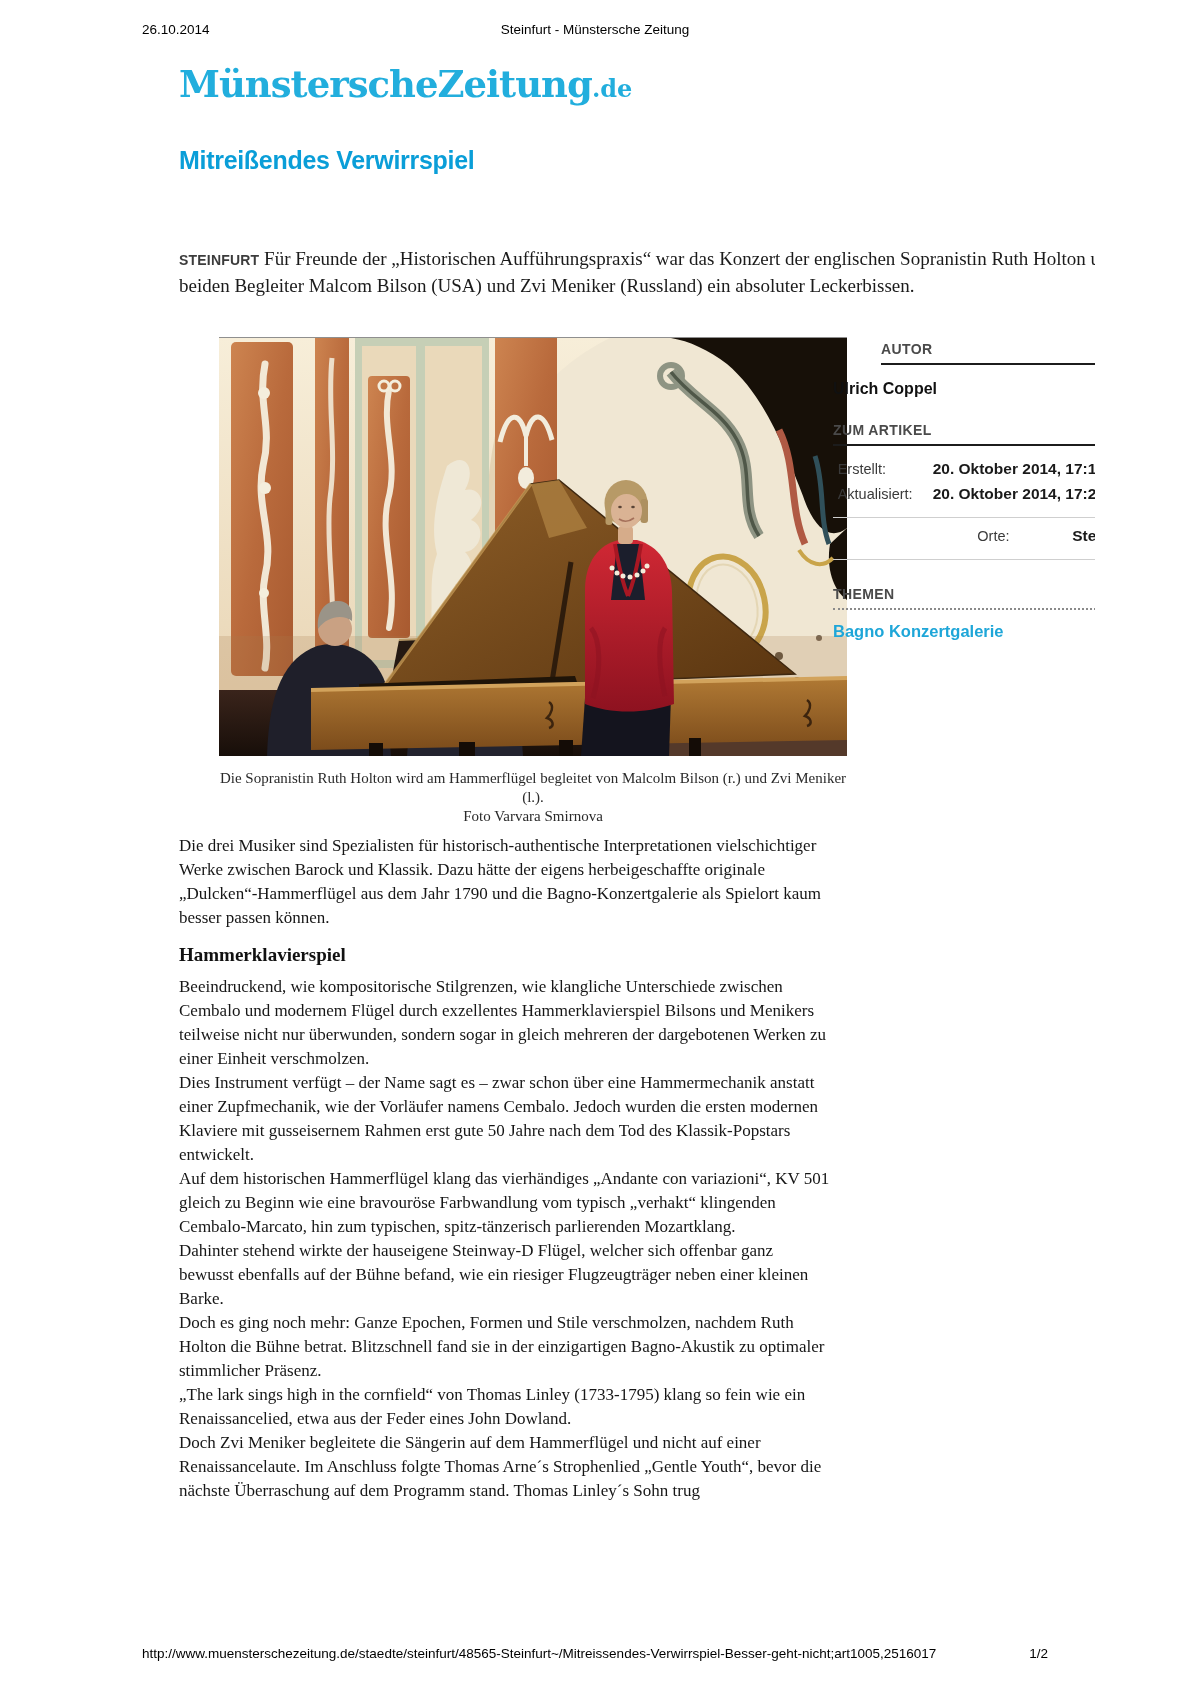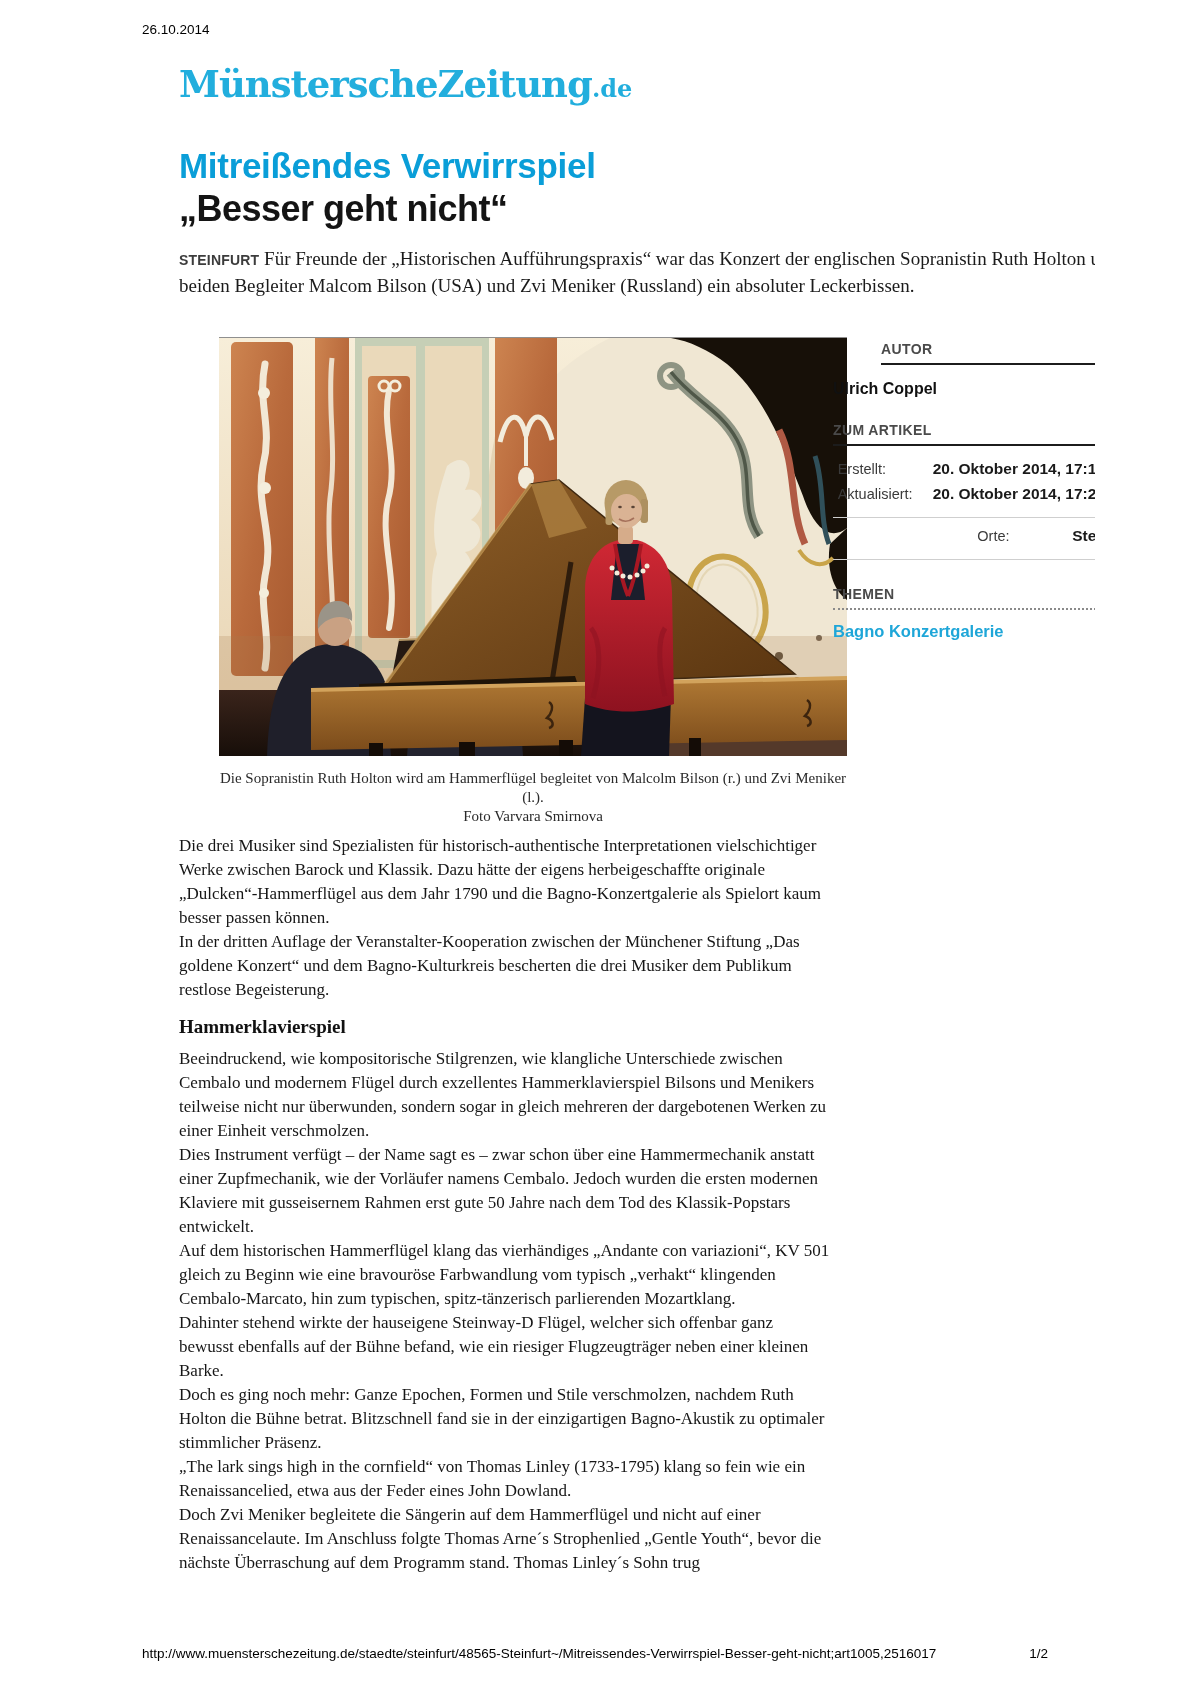--- a/index.html
+++ b/index.html
@@ -15,21 +15,21 @@
                   font-family:"Liberation Sans", sans-serif; font-size:13.5px; color:#000;
                   display:flex; justify-content:space-between;gap:8px; }
 
   
   .logo { position:absolute; left:84px; top:62px; font-family:"DejaVu Serif", serif;
           font-weight:bold; font-size:37px; letter-spacing:-1px; color:#22aedd; cursor:pointer; }
   .logo .de { font-size:24px; letter-spacing:0; }
 
   
   .overline { position:absolute; left:84px; top:146px; margin:0; font-family:"Liberation Sans", sans-serif;
-              font-weight:bold; font-size:35px; letter-spacing:-0.3px; color:#0a9ed8; }
+              font-weight:bold; font-size:25px; letter-spacing:-0.3px; color:#0a9ed8; }
   .title { position:absolute; left:84px; top:188px; margin:0; font-family:"Liberation Sans", sans-serif;
            font-weight:bold; font-size:36px; letter-spacing:-0.5px; color:#141414; }
 
   
   .lead { position:absolute; left:84px; top:246px; width:1012px; margin:0;
           font-size:19px; line-height:25px; color:#1b1b1b; }
   .kicker { font-family:"Liberation Sans", sans-serif; font-weight:bold; font-size:14px;
             color:#3c3c3c; letter-spacing:0.2px; }
 
   
@@ -61,26 +61,26 @@
   .article-body h3 { font-family:"Liberation Serif", serif; font-size:19px; line-height:21px;
                      margin:14px 0 10px; color:#111; }
 </style>
 </head>
 <body>
 
 <div class="page">
 
   <div class="print-header">
     <span class="ph-date">26.10.2014</span>
+    <span class="ph-title">Steinfurt - Münstersche Zeitung</span>
   </div>
 
   <div class="logo"><span>MünsterscheZeitung</span><span class="de">.de</span></div>
 
   <h2 class="overline">Mitreißendes Verwirrspiel</h2>
-  <h1 class="title">„Besser geht nicht“</h1>
 
   <p class="lead"><span class="kicker">STEINFURT</span>
     <span>Für Freunde der „Historischen Aufführungspraxis“ war das Konzert der englischen Sopranistin Ruth Holton und ihrer beiden Begleiter Malcom Bilson (USA) und Zvi Meniker (Russland) ein absoluter Leckerbissen.</span></p>
 
   <figure class="figure">
     <svg width="628" height="418" viewBox="0 0 628 418" role="img">
       <defs>
         <linearGradient id="wallG" x1="0" y1="0" x2="0" y2="1">
           <stop offset="0" stop-color="#f7eed9"></stop>
             <stop offset="1" stop-color="#e7d2b0"></stop>
@@ -251,21 +251,20 @@
     <div class="divider"></div>
 
     <div class="themen-block">
       <div class="side-label dotted">THEMEN</div>
       <a class="link theme-link">Bagno Konzertgalerie</a>
     </div>
   </aside>
 
   <div class="article-body">
     <p>Die drei Musiker sind Spezialisten für historisch-authentische Interpretationen vielschichtiger Werke zwischen Barock und Klassik. Dazu hätte der eigens herbeigeschaffte originale „Dulcken“-Hammerflügel aus dem Jahr 1790 und die Bagno-Konzertgalerie als Spielort kaum besser passen können.</p>
-    <p>In der dritten Auflage der Veranstalter-Kooperation zwischen der Münchener Stiftung „Das goldene Konzert“ und dem Bagno-Kulturkreis bescherten die drei Musiker dem Publikum restlose Begeisterung.</p>
     <h3>Hammerklavierspiel</h3>
     <p>Beeindruckend, wie kompositorische Stilgrenzen, wie klangliche Unterschiede zwischen Cembalo und modernem Flügel durch exzellentes Hammerklavierspiel Bilsons und Menikers teilweise nicht nur überwunden, sondern sogar in gleich mehreren der dargebotenen Werken zu einer Einheit verschmolzen.</p>
     <p>Dies Instrument verfügt – der Name sagt es – zwar schon über eine Hammermechanik anstatt einer Zupfmechanik, wie der Vorläufer namens Cembalo. Jedoch wurden die ersten modernen Klaviere mit gusseisernem Rahmen erst gute 50 Jahre nach dem Tod des Klassik-Popstars entwickelt.</p>
     <p>Auf dem historischen Hammerflügel klang das vierhändiges „Andante con variazioni“, KV 501 gleich zu Beginn wie eine bravouröse Farbwandlung vom typisch „verhakt“ klingenden Cembalo-Marcato, hin zum typischen, spitz-tänzerisch parlierenden Mozartklang.</p>
     <p>Dahinter stehend wirkte der hauseigene Steinway-D Flügel, welcher sich offenbar ganz bewusst ebenfalls auf der Bühne befand, wie ein riesiger Flugzeugträger neben einer kleinen Barke.</p>
     <p>Doch es ging noch mehr: Ganze Epochen, Formen und Stile verschmolzen, nachdem Ruth Holton die Bühne betrat. Blitzschnell fand sie in der einzigartigen Bagno-Akustik zu optimaler stimmlicher Präsenz.</p>
     <p>„The lark sings high in the cornfield“ von Thomas Linley (1733-1795) klang so fein wie ein Renaissancelied, etwa aus der Feder eines John Dowland.</p>
     <p>Doch Zvi Meniker begleitete die Sängerin auf dem Hammerflügel und nicht auf einer Renaissancelaute. Im Anschluss folgte Thomas Arne´s Strophenlied „Gentle Youth“, bevor die nächste Überraschung auf dem Programm stand. Thomas Linley´s Sohn trug</p>
   </div>
 

